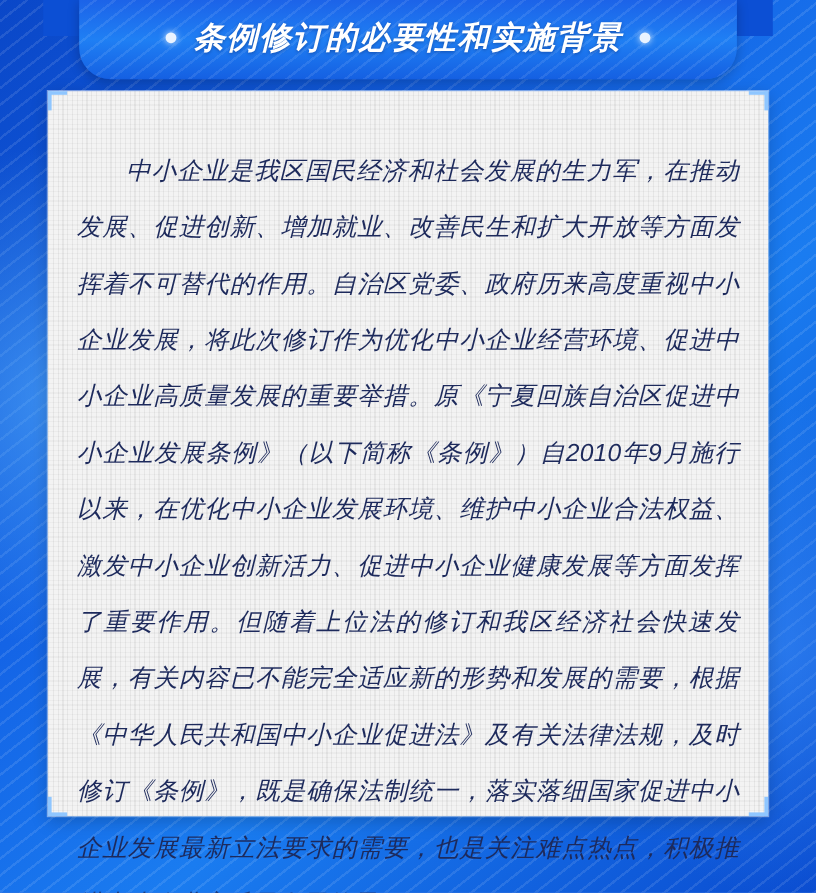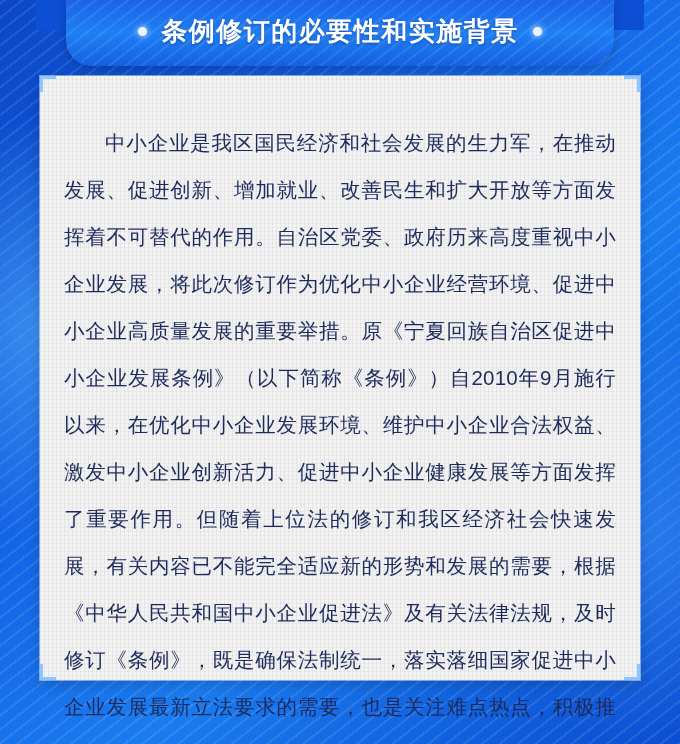--- a/index.html
+++ b/index.html
@@ -14,20 +14,21 @@
     background: #0b55d6;
     position: relative;
   }
 
   
   .page {
     position: absolute;
     inset: 0;
     background:
       linear-gradient(135deg, #0a47c8 0%, #1464e6 38%, #1a7cf0 62%, #0a4cd0 100%);
+    font-style: italic;
   }
   .page::before {
     
     content: "";
     position: absolute;
     inset: 0;
     background: repeating-linear-gradient(
       -38deg,
       rgba(255,255,255,0.10) 0px,
       rgba(255,255,255,0.10) 2px,

